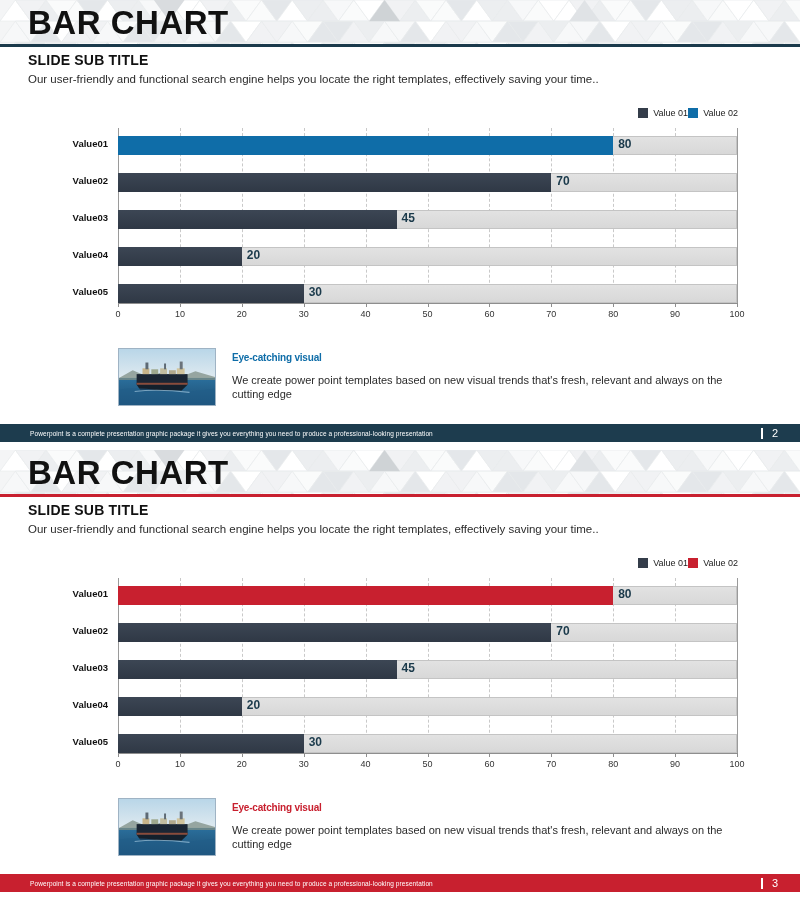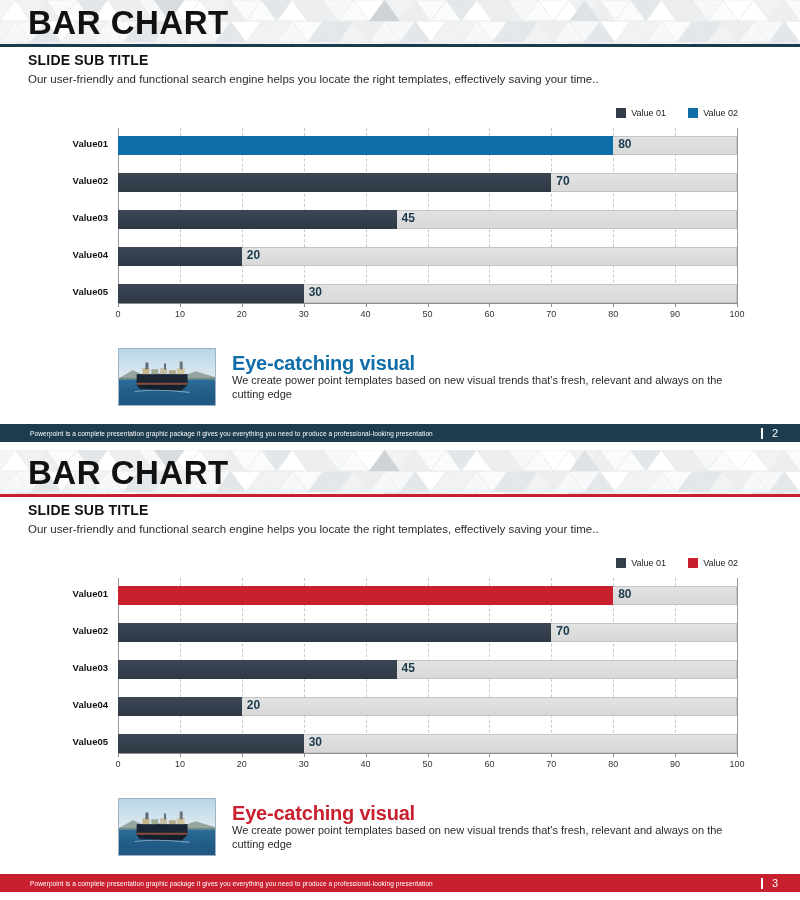--- a/index.html
+++ b/index.html
@@ -14,21 +14,21 @@
              color:#111;font-family:"Liberation Sans",sans-serif;line-height:42px;}
   .hdr-rule{height:3px;width:800px;}
   .rule-navy{background:#1b3a4b;}
   .rule-red{background:#c8202f;}
 
   
   .subtitle{position:absolute;left:28px;top:52px;font-size:14px;font-weight:700;color:#111;letter-spacing:.2px;}
   .subdesc{position:absolute;left:28px;top:73px;font-size:11.5px;color:#2b2b2b;}
 
   
-  .legend{position:absolute;right:62px;top:108px;display:flex;gap:22px;align-items:center;}
+  .legend{position:absolute;right:62px;top:108px;display:flex;align-items:center;}
   .lg{display:flex;align-items:center;gap:5px;}
   .lg-sw{width:10px;height:10px;display:inline-block;}
   .lg-tx{font-size:9px;color:#222;}
 
   
   .chart{position:absolute;left:118px;top:128px;width:619px;height:175px;}
   .gridv{position:absolute;top:0;bottom:0;width:1px;border-left:1px dashed #c9c9c9;}
   .gridv.edge{border-left:1px solid #9a9a9a;}
   .row{position:absolute;left:0;width:619px;height:19px;}
   .track{position:absolute;left:0;top:0;width:619px;height:19px;
@@ -38,21 +38,21 @@
   .vlabel{position:absolute;top:1px;font-size:12px;font-weight:700;color:#1b3a4b;}
   .catlabel{position:absolute;right:calc(100% + 10px);top:2px;font-size:9.5px;font-weight:700;color:#111;white-space:nowrap;}
   .axisline{position:absolute;left:0;top:175px;width:619px;height:1px;background:#8e8e8e;}
   .tick{position:absolute;top:175px;width:1px;height:4px;background:#8e8e8e;}
   .ticklabel{position:absolute;top:181px;font-size:9px;color:#333;transform:translateX(-50%);}
 
   
   .feature{position:absolute;left:118px;top:348px;width:620px;height:62px;}
   .thumb{position:absolute;left:0;top:0;width:98px;height:58px;border:1px solid #9fb3c4;box-sizing:border-box;overflow:hidden;background:#2f6f9f;}
   .thumb svg{display:block;width:100%;height:100%;}
-  .ftitle{position:absolute;left:114px;top:4px;font-size:20px;font-weight:700;letter-spacing:-.2px;}
+  .ftitle{position:absolute;left:114px;top:4px;font-size:10px;font-weight:700;letter-spacing:-.2px;}
   .fdesc{position:absolute;left:114px;top:25px;font-size:11px;color:#2b2b2b;line-height:14px;width:500px;}
 
   
   .footer{position:absolute;left:0;bottom:8px;width:800px;height:18px;display:flex;align-items:center;}
   .footer-navy{background:#1d3c4e;}
   .footer-red{background:#c8202f;}
   .ftext{color:#fff;font-size:6.5px;margin-left:30px;letter-spacing:.1px;white-space:nowrap;}
   .fpage{position:absolute;right:22px;display:flex;align-items:center;gap:9px;color:#fff;}
   .fbarmark{width:2px;height:11px;background:#fff;display:inline-block;}
   .fnum{font-size:11px;color:#fff;}

